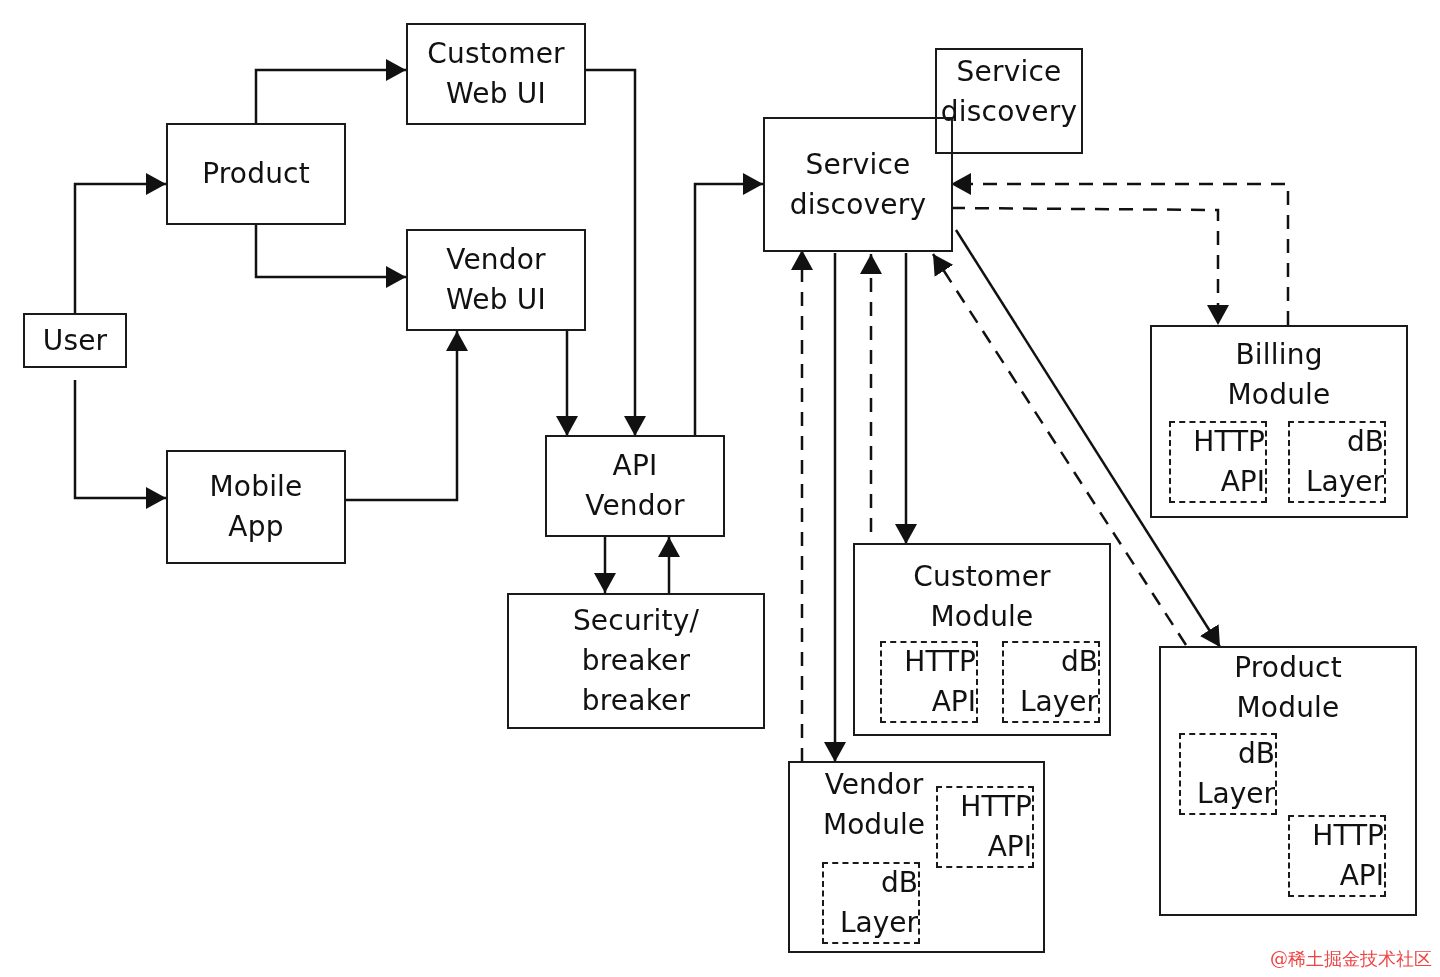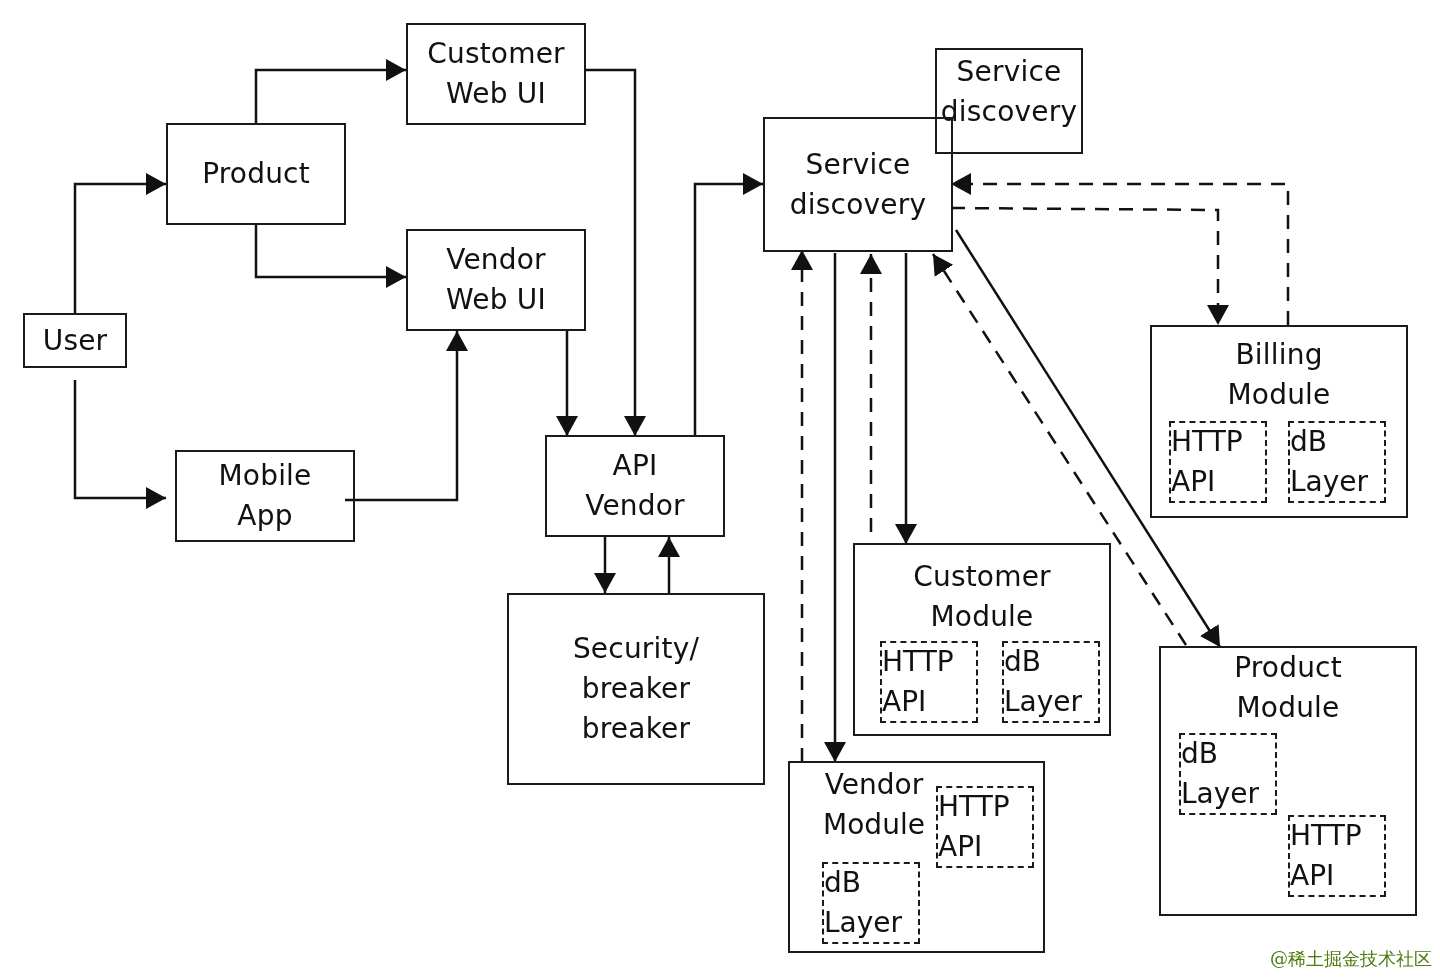--- a/index.html
+++ b/index.html
@@ -4,24 +4,24 @@
 <style>
   html, body { margin: 0; padding: 0; background: #ffffff; }
   body { width: 1440px; height: 977px; position: relative; overflow: hidden;
          font-family: "DejaVu Sans", "Liberation Sans", sans-serif; color: #111111; }
   #diagram { position: absolute; left: 0; top: 0; }
   .box { position: absolute; border: 2px solid #1a1a1a; box-sizing: border-box; background: transparent;
          display: flex; flex-direction: column; align-items: center; justify-content: center;
          text-align: center; font-size: 28px; line-height: 40px; letter-spacing: 0.2px; }
   .box .line { display: block; white-space: nowrap; }
   .sub { position: absolute; border: 2px dashed #1a1a1a; box-sizing: border-box;
-         display: flex; flex-direction: column; align-items: flex-start; justify-content: center;
+         display: flex; flex-direction: column; align-items: flex-end; justify-content: center;
          text-align: center; font-size: 28px; line-height: 40px; }
   .top-aligned { justify-content: flex-start; padding-top: 6px; }
-  .watermark { position: absolute; right: 8px; bottom: 6px; font-size: 18px; color: #4d7c0f;
+  .watermark { position: absolute; right: 8px; bottom: 6px; font-size: 18px; color: #ef4444;
                font-family: "DejaVu Serif", serif; }
 </style>
 </head>
 <body>
 
 <svg id="diagram" width="1440" height="977" viewBox="0 0 1440 977">
   <defs>
     <marker id="ah" markerWidth="10" markerHeight="10" refX="9" refY="5" orient="auto" markerUnits="userSpaceOnUse">
       <path d="M0,0 L10,5 L0,10 Z" fill="#111"></path>
     </marker>
@@ -82,31 +82,31 @@
 <div class="box" style="left:406px;top:23px;width:180px;height:102px;">
   <span class="line">Customer</span>
   <span class="line">Web UI</span>
 </div>
 
 <div class="box" style="left:406px;top:229px;width:180px;height:102px;">
   <span class="line">Vendor</span>
   <span class="line">Web UI</span>
 </div>
 
-<div class="box" style="left:175px;top:450px;width:180px;height:92px;">
+<div class="box" style="left:166px;top:450px;width:180px;height:114px;">
   <span class="line">Mobile</span>
   <span class="line">App</span>
 </div>
 
 <div class="box" style="left:545px;top:435px;width:180px;height:102px;">
   <span class="line">API</span>
   <span class="line">Vendor</span>
 </div>
 
-<div class="box" style="left:507px;top:593px;width:258px;height:192px;">
+<div class="box" style="left:507px;top:593px;width:258px;height:136px;">
   <span class="line">Security/</span>
   <span class="line">breaker</span>
   <span class="line">breaker</span>
 </div>
 
 <div class="box" style="left:935px;top:48px;width:148px;height:106px;justify-content:flex-start;padding-top:2px;">
   <span class="line">Service</span>
   <span class="line">discovery</span>
 </div>
 

